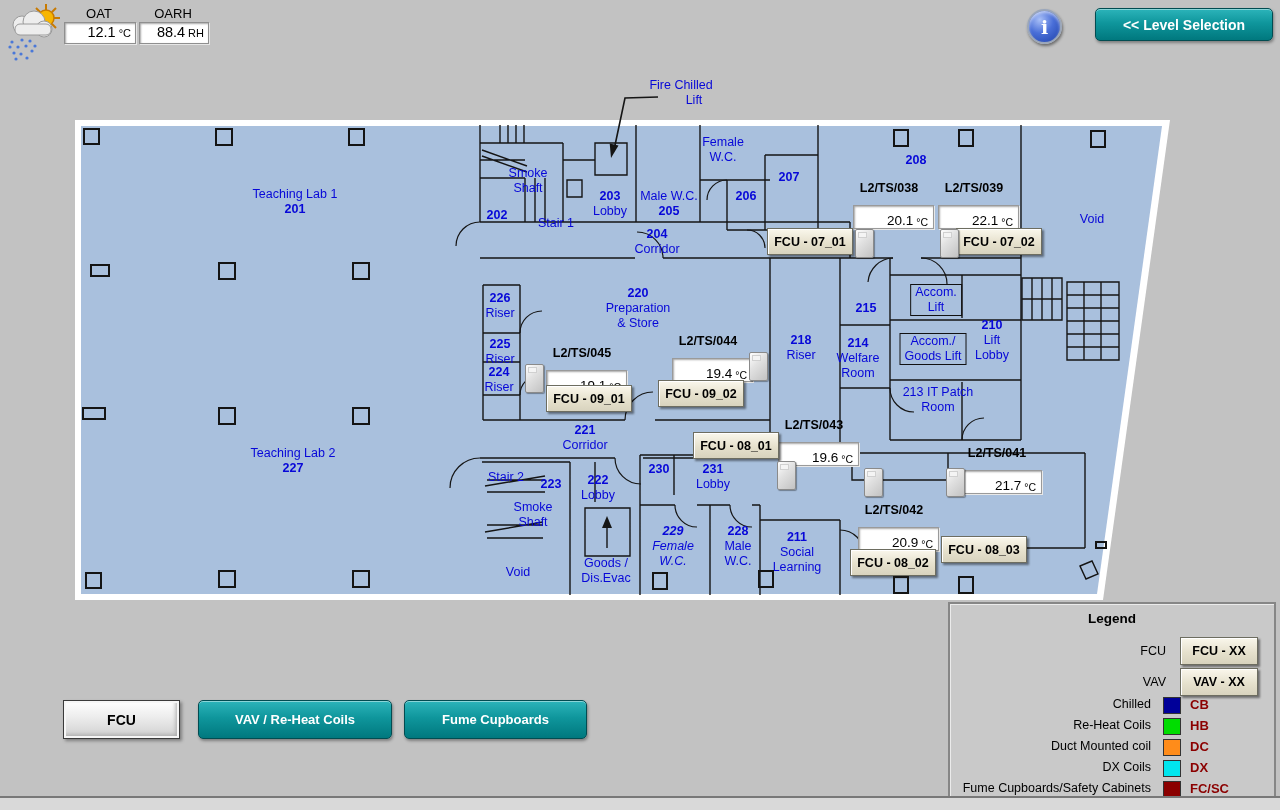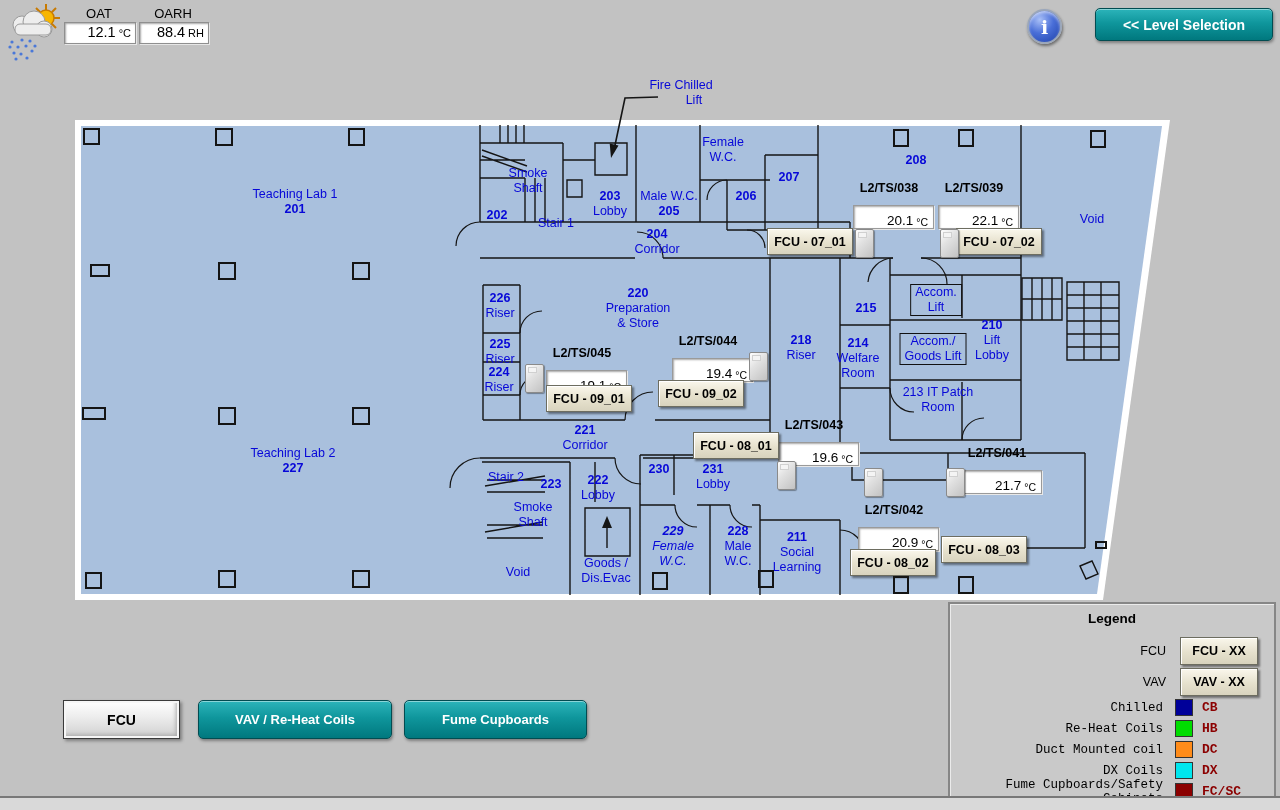--- a/index.html
+++ b/index.html
@@ -77,21 +77,21 @@
     font-weight:bold;font-size:14px;color:#000;cursor:pointer;}
   .toolbar-teal{position:absolute;font-size:13px;}
 
   
   .legend{position:absolute;left:948px;top:602px;width:324px;height:199px;
     background:#c9c9c9;border:2px solid #868686;box-shadow:inset 1px 1px 0 #ebebeb;}
   .legend-title{height:24px;text-align:center;font-weight:bold;font-size:13.5px;padding-top:7px;}
   .lbtn-row{display:flex;align-items:center;height:31px;padding-right:16px;}
   .lbtn-row .llabel{flex:1;text-align:right;font-size:12.5px;padding-right:14px;}
   .lbtn-sample{width:76px;height:26px;position:static !important;}
-  .lsw-row{display:flex;align-items:center;height:21px;padding-right:20px;font-family:Liberation Mono, monospace;}
+  .lsw-row{display:flex;align-items:flex-start;height:21px;padding-right:32px;}
   .lsw-row .llabel{flex:1;text-align:right;font-size:12.5px;padding-right:12px;}
   .lsw{width:16px;height:15px;border:1px solid #333;margin-right:9px;}
   .lcode{width:52px;font-weight:bold;font-size:13px;color:#8b0000;}
 </style>
 </head>
 <body>
 
 <svg style="position:absolute;left:4px;top:2px" width="60" height="60" viewBox="0 0 60 60">
   <g stroke="#c87a00" stroke-width="2">
       <line x1="42" y1="2" x2="42" y2="8"></line>

